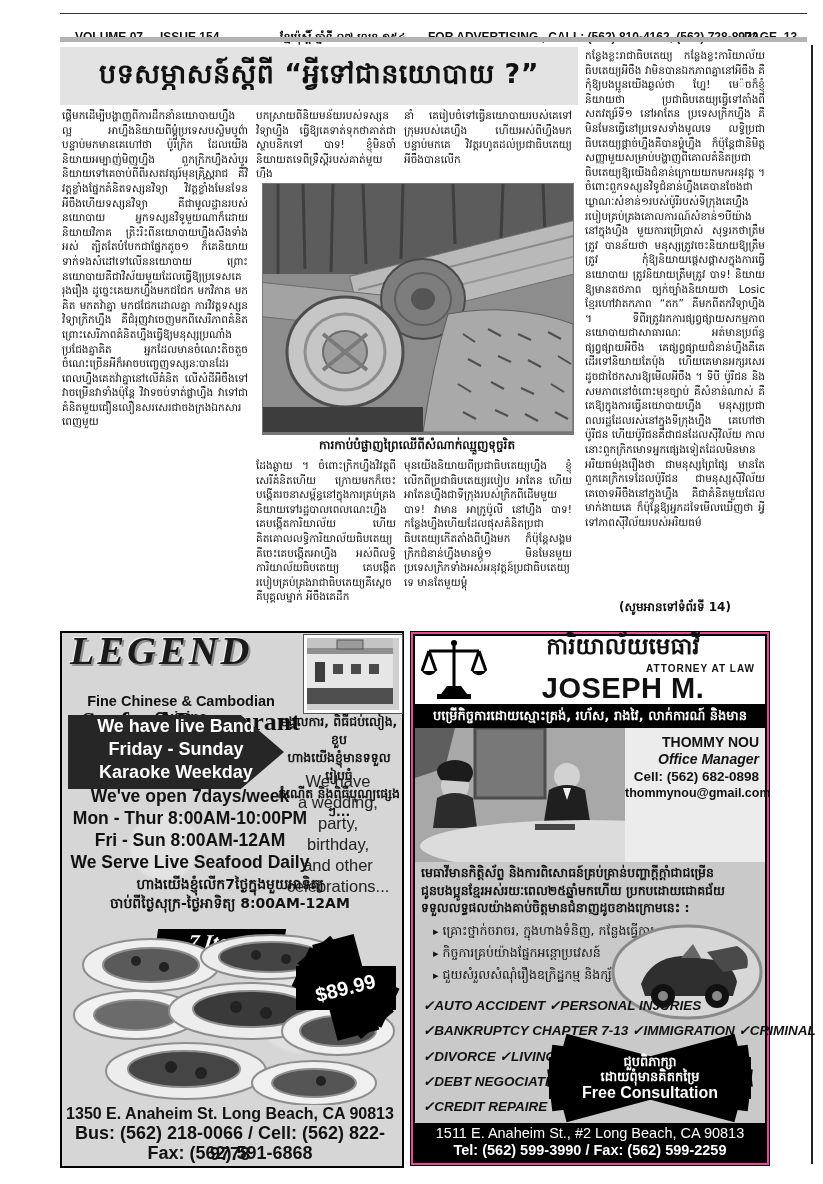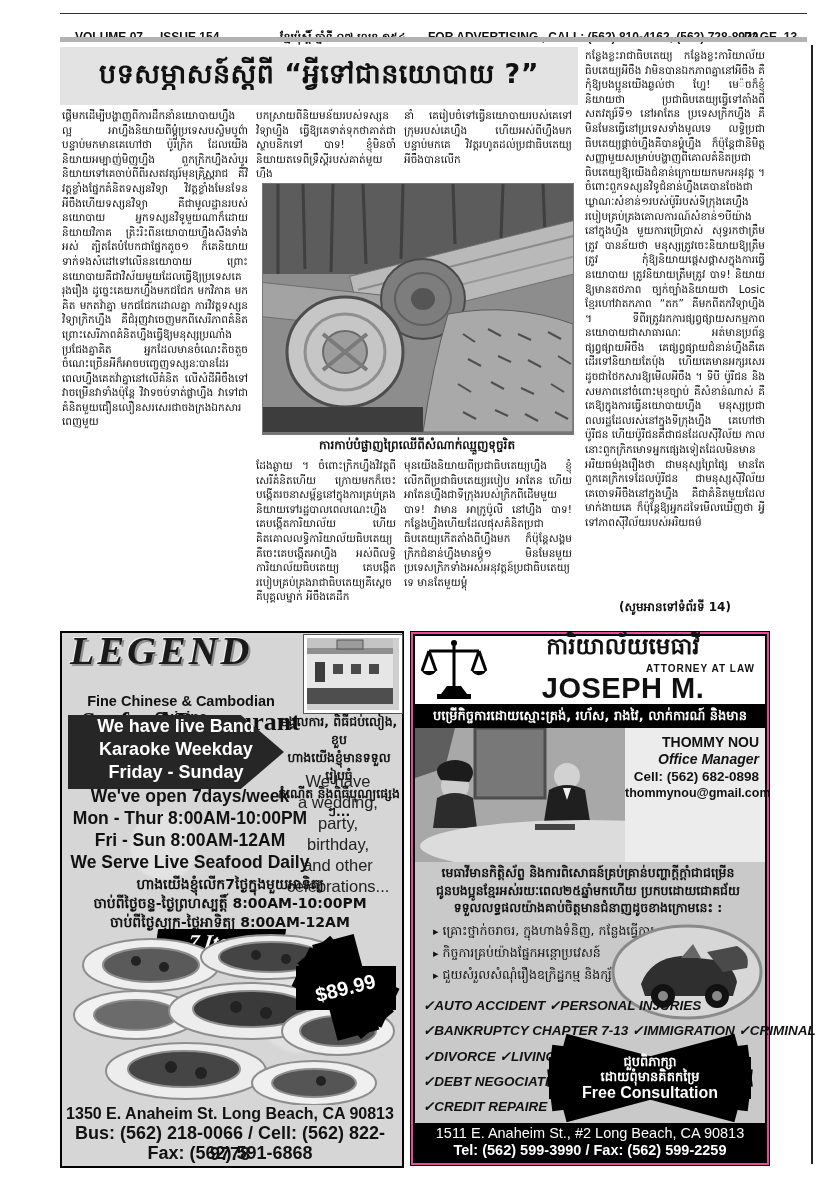--- a/index.html
+++ b/index.html
@@ -68,21 +68,21 @@
   .hoats-name{position:absolute;left:72px;top:36px;width:272px;text-align:center;font-weight:bold;font-size:29px;letter-spacing:0.5px;}
   .hoats-banner{position:absolute;left:0;top:68px;width:100%;height:24px;font-size:13px;font-weight:bold;line-height:24px;}
   .hoats-photo{position:absolute;left:0;top:92px;width:100%;height:134px;background:#9a9a9a;}
   .hoats-mgr{position:absolute;right:0;top:92px;width:140px;height:134px;background:#ececec;text-align:right;
      padding:6px 6px 0 0;box-sizing:border-box;line-height:17px;}
   .mgr-name{font-weight:bold;font-size:14px;}
   .mgr-title{font-weight:bold;font-style:italic;font-size:14px;}
   .mgr-cell{font-weight:bold;font-size:13.5px;}
   .mgr-email{font-weight:bold;font-size:12.5px;}
   .hoats-gray{position:absolute;left:0;top:226px;width:100%;height:261px;background:#c9c9c9;}
-  .hoats-para{position:absolute;left:6px;top:2px;width:334px;font-weight:bold;font-size:12.5px;line-height:17.5px;text-align:center;}
+  .hoats-para{position:absolute;left:6px;top:2px;width:334px;font-weight:bold;font-size:12.5px;line-height:17.5px;}
   .hoats-bullets{position:absolute;left:18px;top:58px;width:200px;font-size:12.5px;line-height:21px;}
   .hoats-bullets .row{white-space:nowrap;}
   .bullet-mark{font-size:11px;margin-right:4px;}
   .car-oval{position:absolute;right:2px;top:62px;width:152px;height:96px;}
   .svc{position:absolute;left:8px;font-weight:bold;font-style:italic;font-size:13.5px;white-space:nowrap;}
   .free-burst{left:130px;top:176px;width:210px;height:80px;}
   .free-k{font-size:13px;line-height:15px;}
   .free-e{font-size:16px;line-height:18px;}
   .hoats-bottom{position:absolute;left:0;top:487px;width:100%;bottom:0;font-size:14.5px;line-height:17px;padding-top:2px;}
   .hoats-bottom .b2{font-weight:bold;}
@@ -179,22 +179,22 @@
         <rect x="44" y="26" width="10" height="10" fill="#4a4a4a"></rect>
         <rect x="62" y="26" width="10" height="10" fill="#4a4a4a"></rect>
         <rect x="0" y="50" width="86" height="16" fill="#4e4e4e"></rect>
       </svg>
     </div>
     <div class="legend-seafood">Seafood Restaurant</div>
     <div class="legend-fine">Fine Chinese &amp; Cambodian Cuisine</div>
 
     <div class="band-arrow">
       <div>We have live Band</div>
+      <div>Friday - Sunday</div>
       <div>Karaoke Weekday</div>
-      <div>Friday - Sunday</div>
     </div>
     <div class="legend-khmer-invite khmer">
       <div>មង្គលការ, ពិធីជប់លៀង, ខួប</div>
       <div>ហាងយើងខ្ញុំមានទទួលរៀបចំ</div>
       <div>កំណើត និងពិធីបុណ្យផ្សេង ៗ...</div>
     </div>
     <div class="legend-wedding">
       <div>We have</div>
       <div>a wedding, party,</div>
       <div>birthday,</div>
@@ -202,21 +202,20 @@
       <div>celebrations...</div>
     </div>
     <div class="legend-hours">
       <div>We've open 7days/week</div>
       <div>Mon - Thur 8:00AM-10:00PM</div>
       <div>Fri - Sun 8:00AM-12AM</div>
       <div>We Serve Live Seafood Daily</div>
     </div>
     <div class="legend-khmer-hours khmer">
       <div>ហាងយើងខ្ញុំលើក7ថ្ងៃក្នុងមួយអាទិត្យ</div>
-      <div>ចាប់ពីថ្ងៃចន្ទ-ថ្ងៃព្រហស្បត្តិ៍ 8:00AM-10:00PM</div>
       <div>ចាប់ពីថ្ងៃសុក្រ-ថ្ងៃអាទិត្យ 8:00AM-12AM</div>
     </div>
 
     <div class="items-banner">
       <span>7 Items</span>
     </div>
 
     <div class="legend-food">
       <svg width="330" height="172" viewBox="0 0 330 172">
         <g stroke="#8e8e8e" stroke-width="2">

